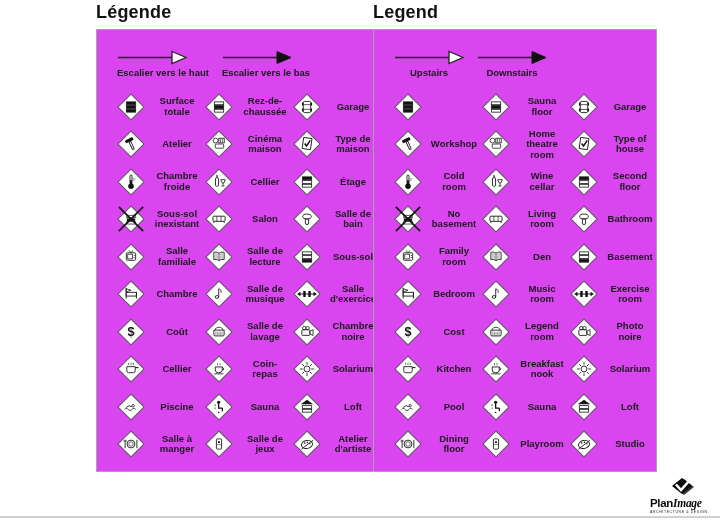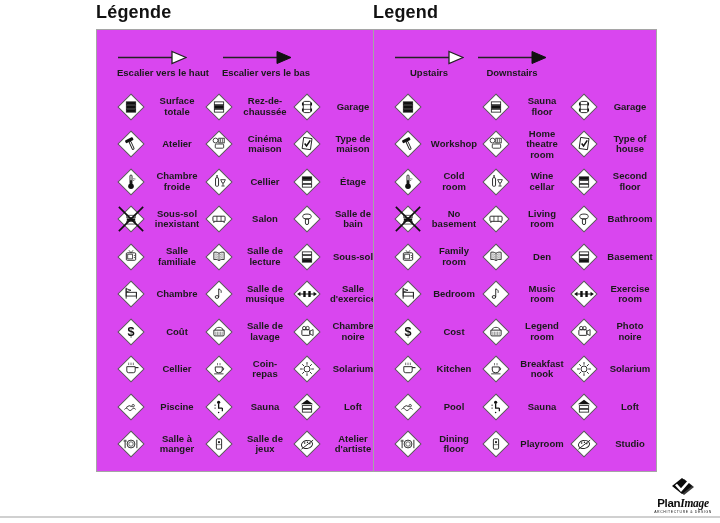--- a/index.html
+++ b/index.html
@@ -21,21 +21,21 @@
   .arr-label{font-size:9.5px;font-weight:bold;white-space:nowrap;margin-top:2px;color:#1a1a1a;}
   .legend-grid{display:grid;grid-template-columns:88px 88px 88px;}
   .cell{display:flex;align-items:center;height:37.5px;}
   .cell .icon{width:28px;height:28px;flex:0 0 28px;}
   .cell .icon svg{width:28px;height:28px;display:block;}
   .cell .label{
     font-size:9.5px;line-height:10.5px;font-weight:bold;margin-left:5px;
     white-space:pre-line;color:#1a1a1a;width:54px;
   }
   .bottom-divider{position:absolute;left:0;top:516px;width:720px;height:2px;background:#d0d0d0;}
-  .logo{position:absolute;left:650px;top:478px;width:66px;text-align:center;}
+  .logo{position:absolute;left:650px;top:478px;width:66px;}
   .logo .mark svg{width:24px;height:19px;display:block;margin:0 auto;}
   .logo-text{font-size:11.5px;line-height:12px;color:#0b0b0b;white-space:nowrap;}
   .logo-text .plan{font-weight:bold;letter-spacing:-0.3px;}
   .logo-text .image{font-style:italic;font-weight:bold;font-family:"Liberation Serif",serif;letter-spacing:-0.3px;}
   .logo-tagline{font-size:3.5px;letter-spacing:0.6px;color:#222;margin-top:1px;}
 </style>
 </head>
 <body>
 
 <div class="panel" id="panel-0">

